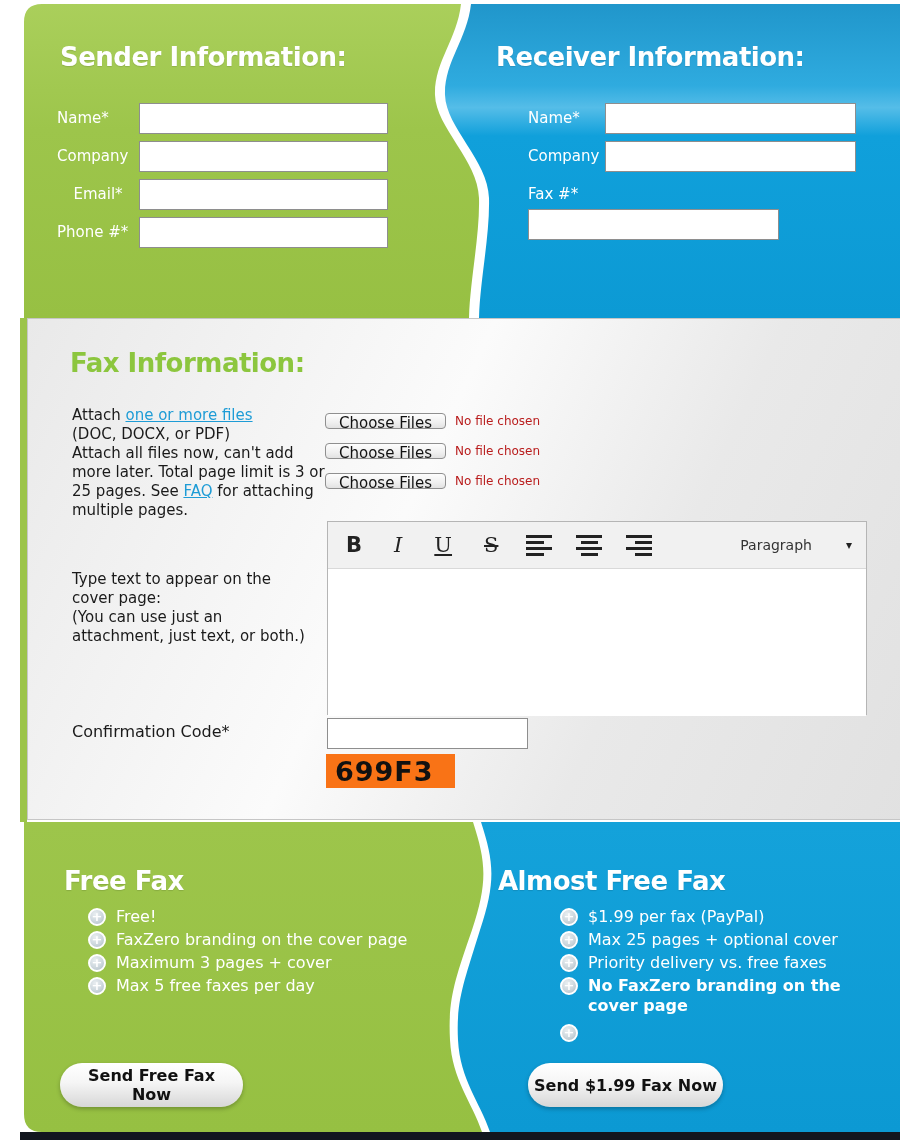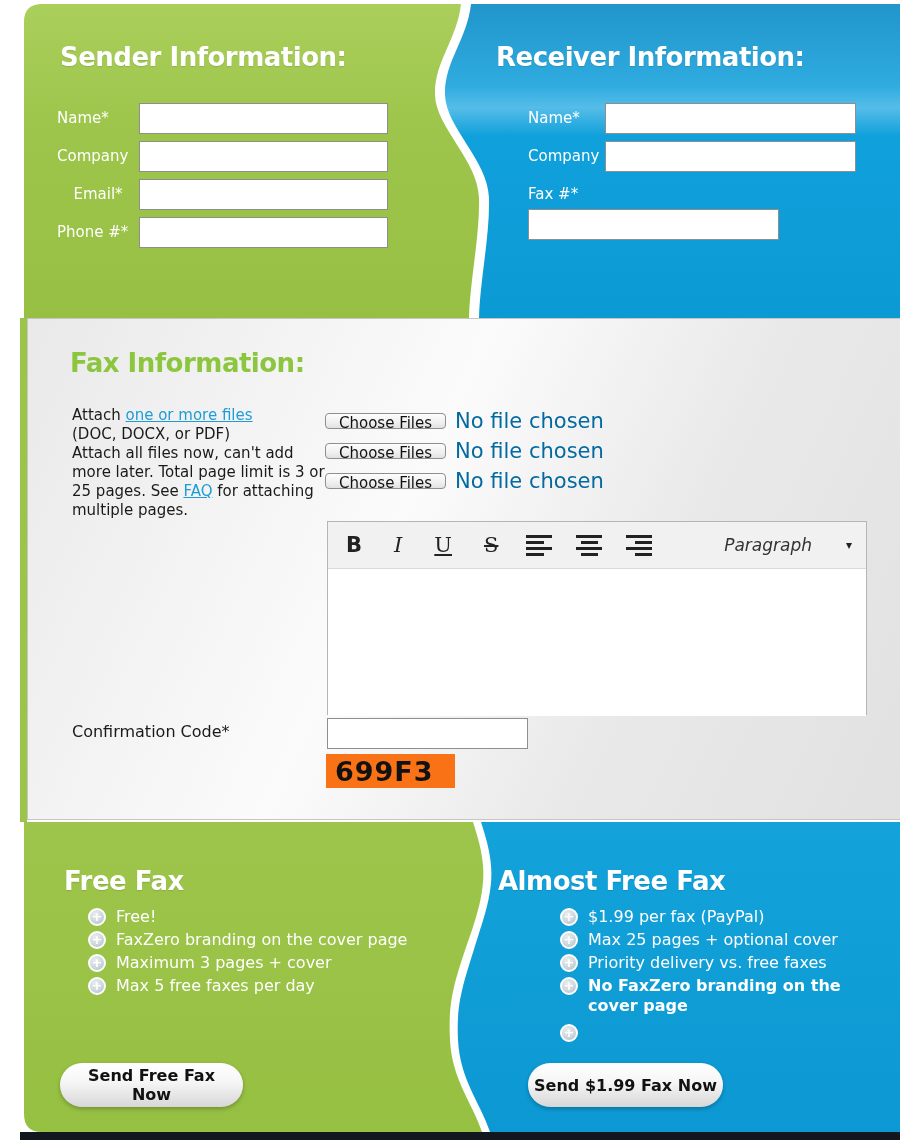--- a/index.html
+++ b/index.html
@@ -25,39 +25,39 @@
   #mid-right-strip{left:893px;top:318px;width:7px;height:504px;background:#0d9fd9;}
 
   .body-text{font-size:15px;line-height:19px;color:#1a1a1a;}
   a.link{color:#1e9cd6;text-decoration:underline;cursor:pointer;}
 
   
   .file-row{display:flex;align-items:center;height:30px;}
   .choose-btn{height:16px;padding:0 13px;font-size:15px;color:#111;border:1px solid #8f8f8f;border-radius:4px;
               background:linear-gradient(180deg,#fdfdfd 0%,#f1f1f1 55%,#e2e2e2 100%);cursor:pointer;
               font-family:inherit;}
-  .no-file{font-size:21px;color:#0369a1;margin-left:9px;}
+  .no-file{font-size:12px;color:#b91c1c;margin-left:9px;}
 
   
   #editor{left:307px;top:521px;width:540px;height:194px;border:1px solid #b5b5b5;box-sizing:border-box;background:#fff;}
   #editor-toolbar{height:46px;background:#f1f1f1;border-bottom:1px solid #d9d9d9;display:flex;align-items:center;
                   padding:0 14px;gap:24px;}
   .tb-btn{background:none;border:none;cursor:pointer;font-size:21px;color:#222;line-height:1;padding:2px 4px;
           font-family:"DejaVu Serif","Liberation Serif",serif;}
   .tb-bold{font-weight:bold;font-family:inherit;}
   .tb-italic{font-style:italic;}
   .tb-underline{text-decoration:underline;}
   .tb-strike{text-decoration:line-through;}
   .tb-align{display:flex;flex-direction:column;gap:3px;width:26px;cursor:pointer;padding:2px 0;}
   .tb-align span{height:3px;background:#222;display:block;}
   .al-l .s1,.al-l .s3{width:100%;} .al-l .s2,.al-l .s4{width:68%;}
   .al-c .s1,.al-c .s3{width:100%;} .al-c .s2,.al-c .s4{width:68%;margin:0 auto;}
   .al-r .s1,.al-r .s3{width:100%;} .al-r .s2,.al-r .s4{width:68%;margin-left:auto;}
   #para-dd{margin-left:auto;display:flex;align-items:center;gap:34px;cursor:pointer;}
-  #para-dd .para-label{font-size:17px;color:#333;font-style:italic;}
+  #para-dd .para-label{font-size:14px;color:#333;}
   #para-dd .caret{font-size:12px;color:#222;}
   #editor-content{height:147px;background:#fff;cursor:text;}
 
   
   #captcha-box{left:306px;top:754px;width:129px;height:34px;background:#f97316;display:flex;align-items:center;}
   #captcha-box span{font-size:27px;font-weight:bold;color:#111;padding-left:9px;letter-spacing:1px;}
 
   
   .bullet-list{display:flex;flex-direction:column;}
   .bullet-item{display:flex;align-items:flex-start;margin-bottom:3px;}
@@ -171,20 +171,26 @@
     <div class="file-row">
       <button class="choose-btn">Choose Files</button>
       <span class="no-file">No file chosen</span>
     </div>
     <div class="file-row">
       <button class="choose-btn">Choose Files</button>
       <span class="no-file">No file chosen</span>
     </div>
   </div>
 
+  <div class="abs body-text" style="left:52px;top:570px;width:255px;">
+    <span>Type text to appear on the</span><br>
+    <span>cover page:</span><br>
+    <span>(You can use just an</span><br>
+    <span>attachment, just text, or both.)</span>
+  </div>
 
   <div class="abs" id="editor">
     <div id="editor-toolbar">
       <button class="tb-btn tb-bold">B</button>
       <button class="tb-btn tb-italic">I</button>
       <button class="tb-btn tb-underline">U</button>
       <button class="tb-btn tb-strike">S</button>
       <div class="tb-align al-l">
           <span class="s1"></span>
           <span class="s2"></span>

